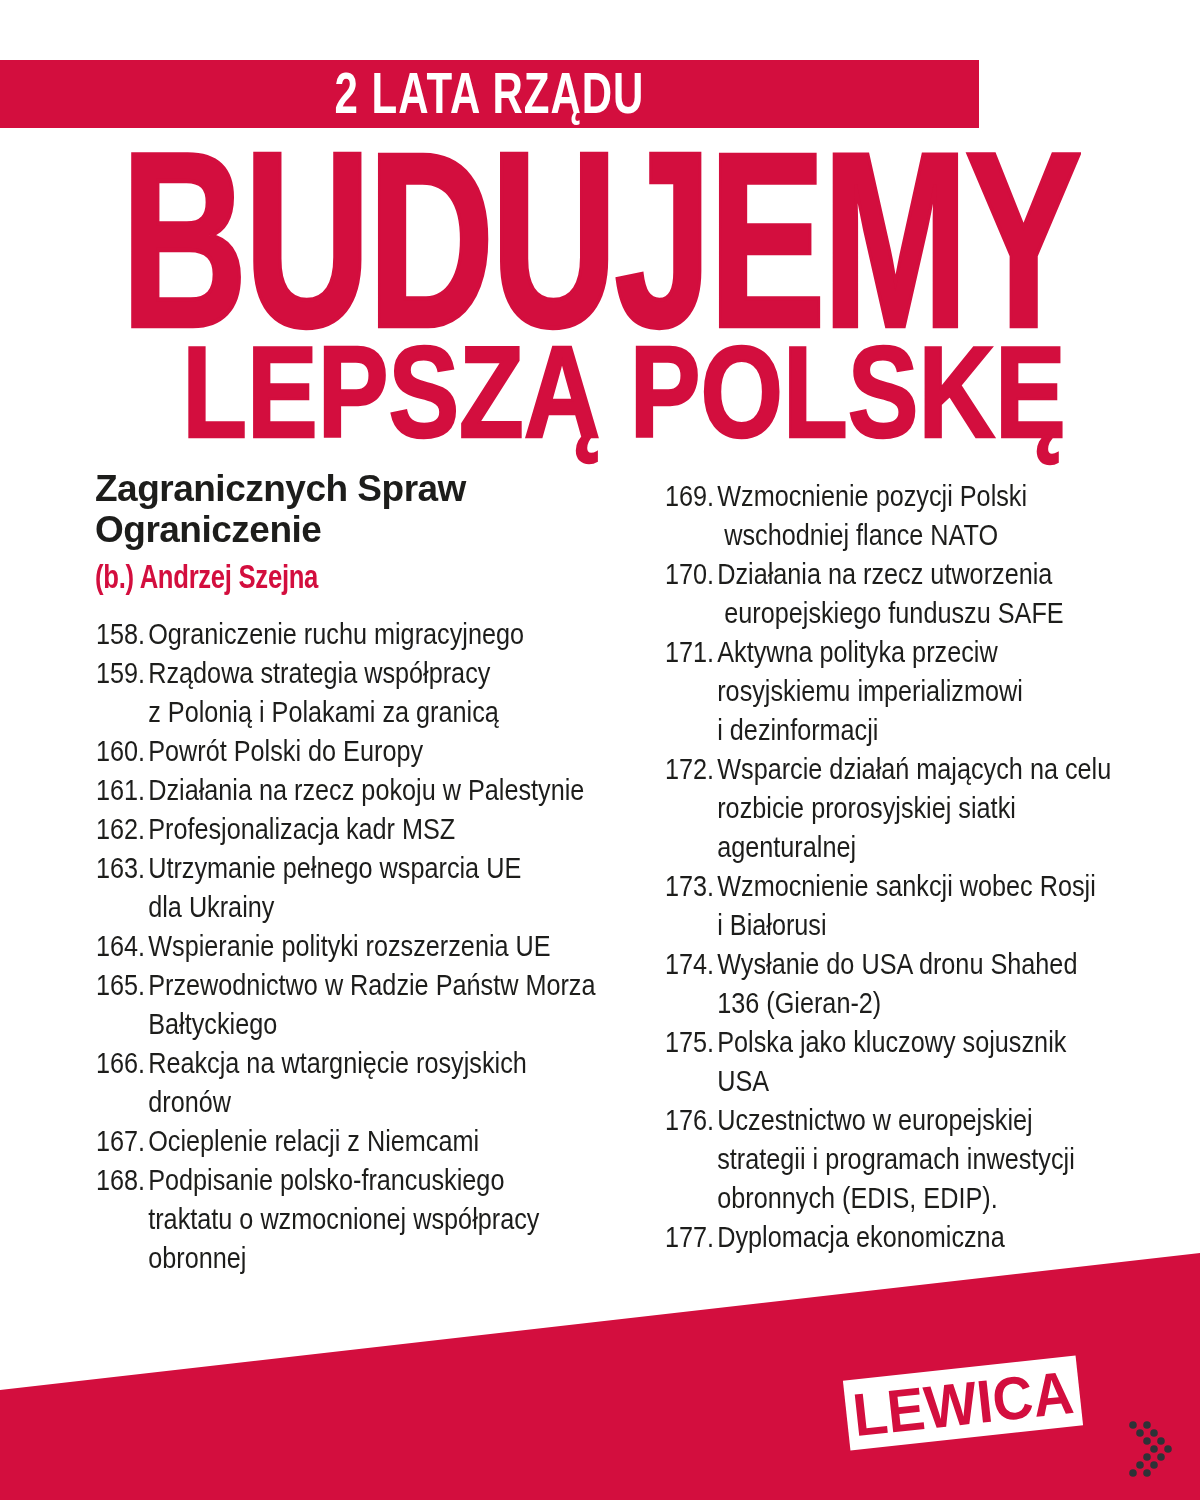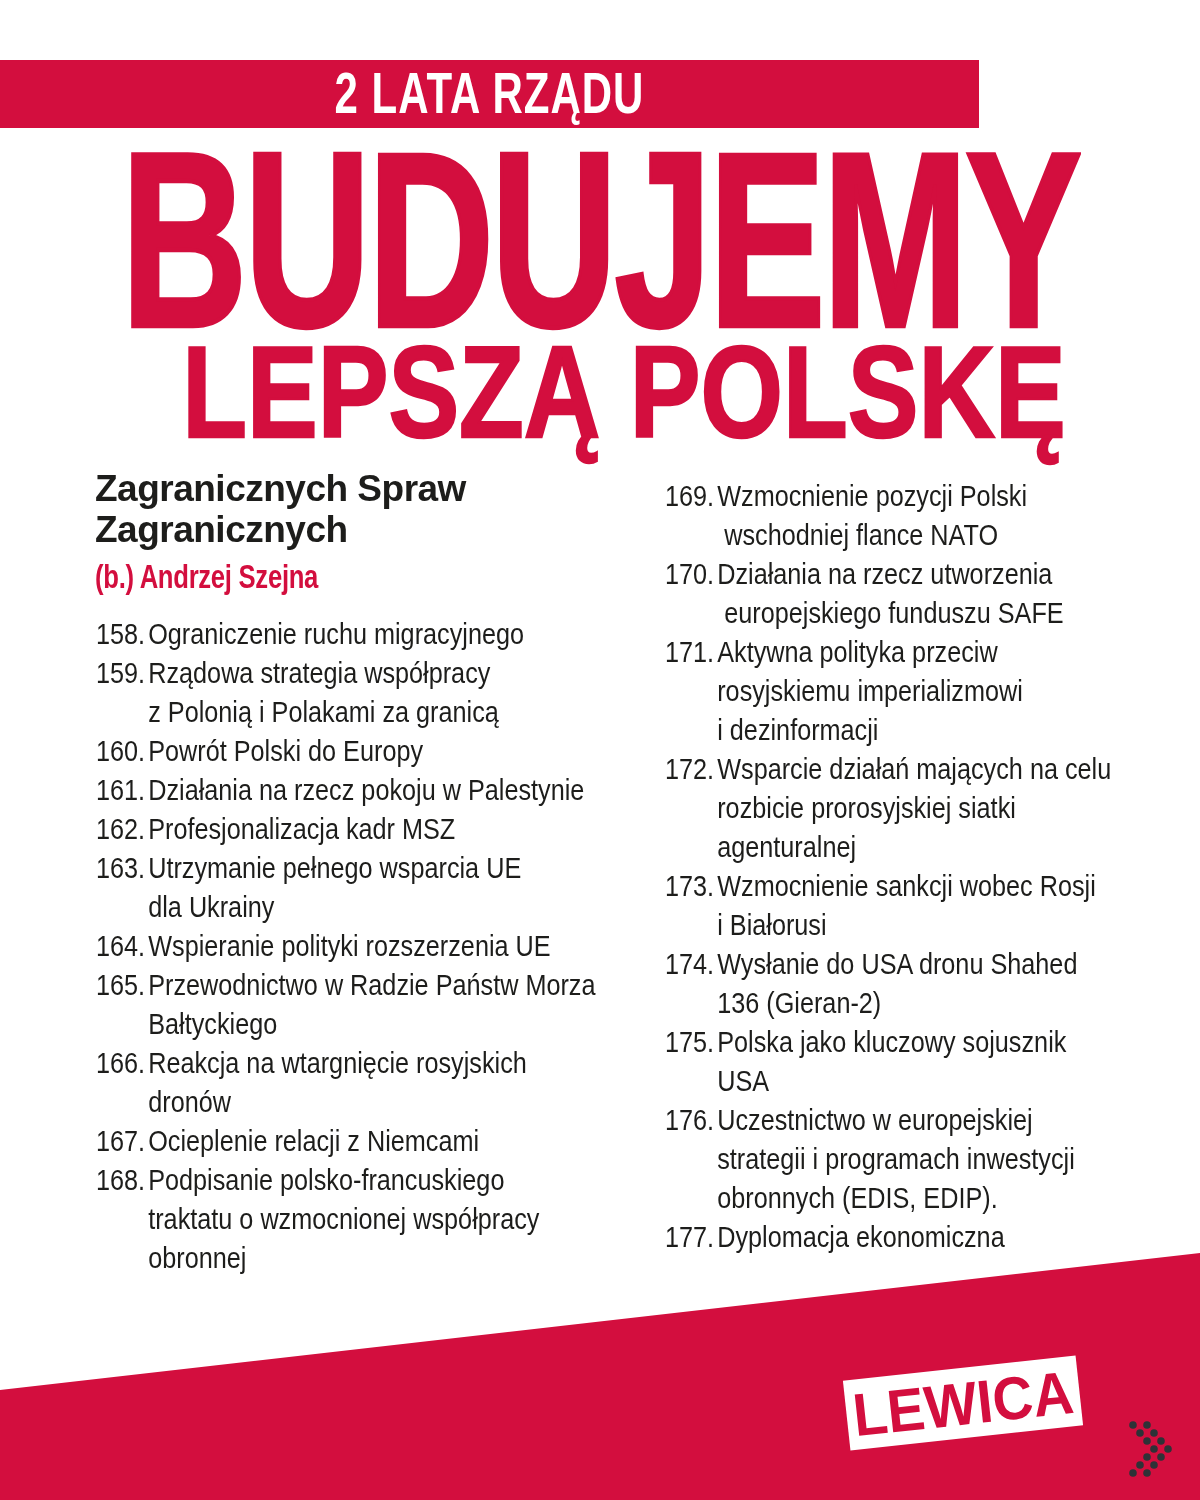--- a/index.html
+++ b/index.html
@@ -86,21 +86,21 @@
 
   <div class="title-row title1">
     <span>BUDUJEMY</span>
   </div>
   <div class="title-row title2">
     <span>LEPSZĄ POLSKĘ</span>
   </div>
 
   <div class="ministry">
     <div>Zagranicznych Spraw</div>
-    <div>Zagranicznych</div>
+    <div>Ograniczenie</div>
   </div>
 
   <div class="minister">(b.) Andrzej Szejna</div>
 
   <div class="col col-left" id="col-left">
       <div>
         <div class="line"><span class="num">158.</span><span>Ograniczenie ruchu migracyjnego</span></div>
       </div>
       <div>
         <div class="line"><span class="num">159.</span><span>Rządowa strategia współpracy</span></div>

